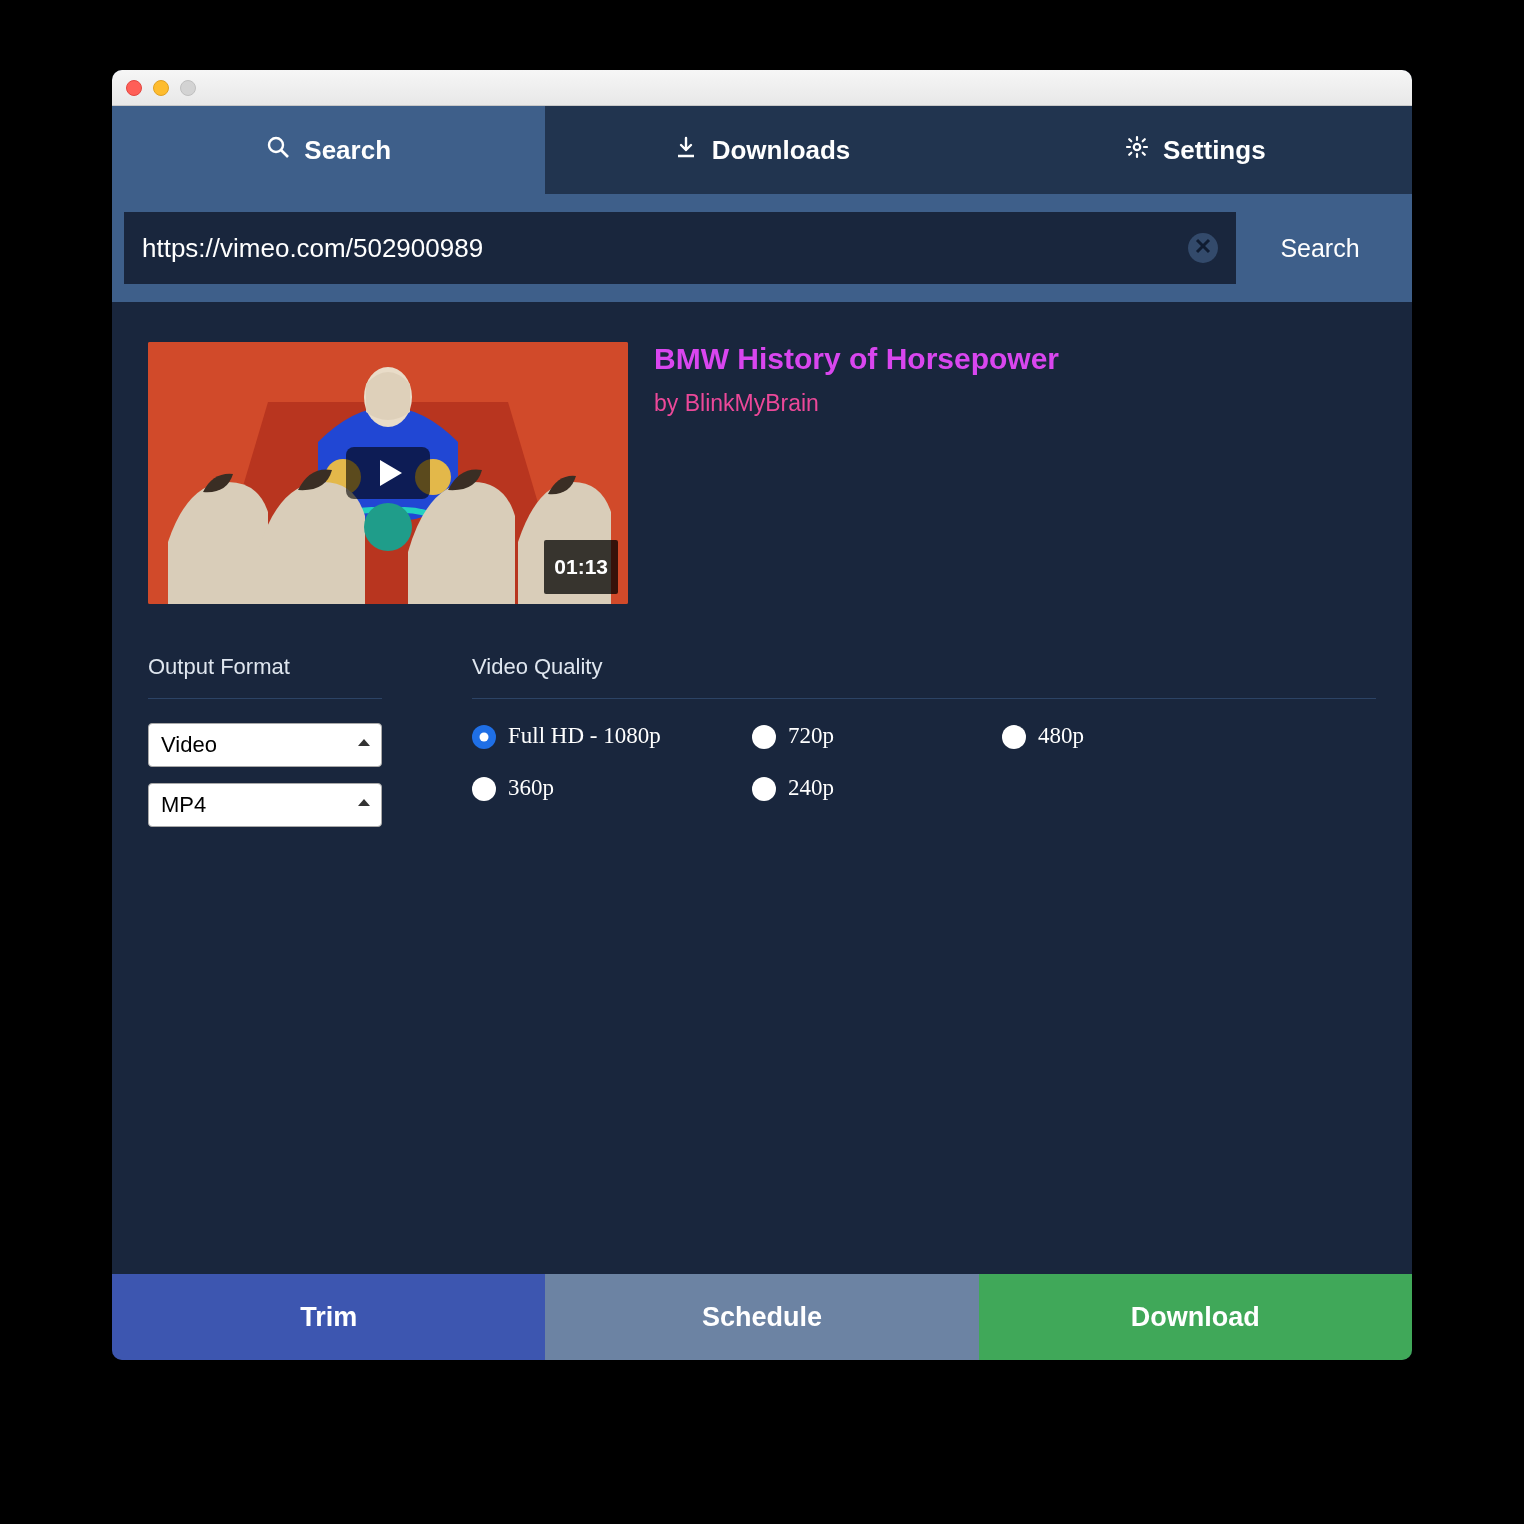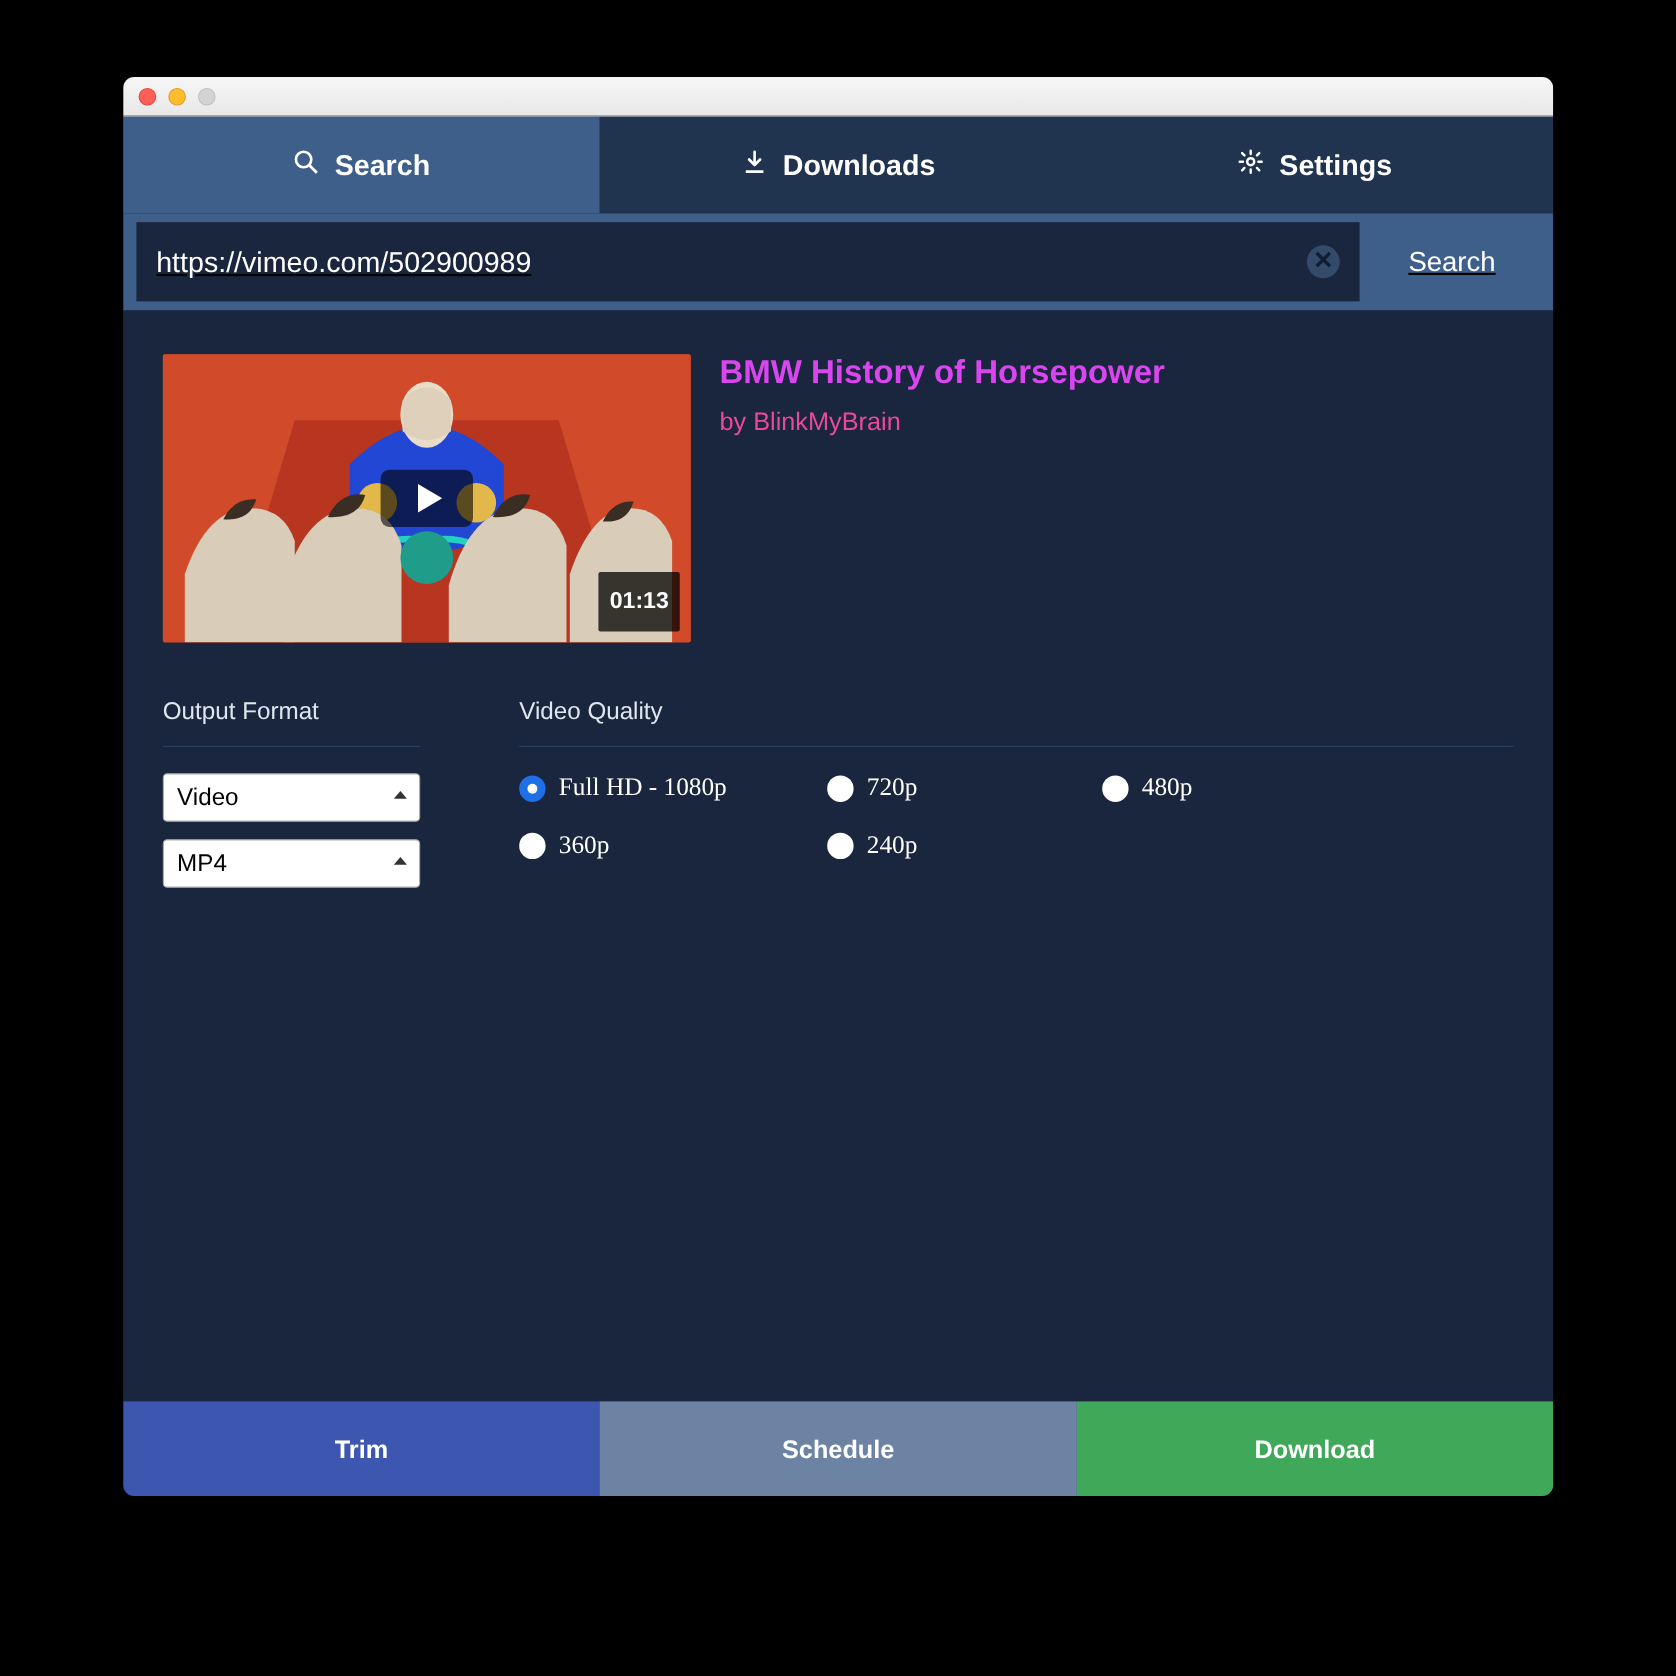--- a/index.html
+++ b/index.html
@@ -39,21 +39,21 @@
   .title { position:absolute; left:0; right:0; text-align:center; font-size:19px; color:#4a4a4a; }
 
   .tabs { display:flex; height:88px; background:#21344f; }
   .tab {
     flex:1; display:flex; align-items:center; justify-content:center;
     gap:14px; color:#fff; font-size:26px; font-weight:600; cursor:pointer;
   }
   .tab.active { background:#3e5f8a; }
   .tab svg { width:24px; height:24px; fill:#fff; stroke:#fff; }
 
-  .searchbar-row { background:#3e5f8a; padding:8px 12px; display:flex; gap:4px;text-decoration:underline; }
+  .searchbar-row { background:#3e5f8a; padding:18px 12px; display:flex; gap:4px; }
   .url-wrap {
     flex:1; display:flex; align-items:center; background:#19263d;
     padding:0 18px; height:72px;
   }
   .url-input {
     flex:1; background:transparent; border:0; outline:0;
     color:#fff; font-size:26px;
   }
   .clear-btn {
     width:30px; height:30px; border-radius:50%; background:#334a6b;
@@ -120,21 +120,21 @@
   }
   .radio.selected .r-dot { background:#1f6fe6; }
   .radio.selected .r-dot::after {
     content:""; position:absolute; left:50%; top:50%; transform:translate(-50%,-50%);
     width:9px; height:9px; border-radius:50%; background:#fff;
   }
   .r-label { font-size:23px; color:#fff; }
 
   .bottom-actions { display:flex; height:86px; }
   .act { flex:1; display:flex; align-items:center; justify-content:center;
-    font-size:23px; font-weight:700; color:#fff; cursor:pointer; }
+    font-size:27px; font-weight:700; color:#fff; cursor:pointer; }
   .act.trim { background:#3d56b0; }
   .act.schedule { background:#6c83a3; }
   .act.download { background:#40a859; }
 </style>
 </head>
 <body>
 
 <div class="window">
 
   <div class="titlebar">

